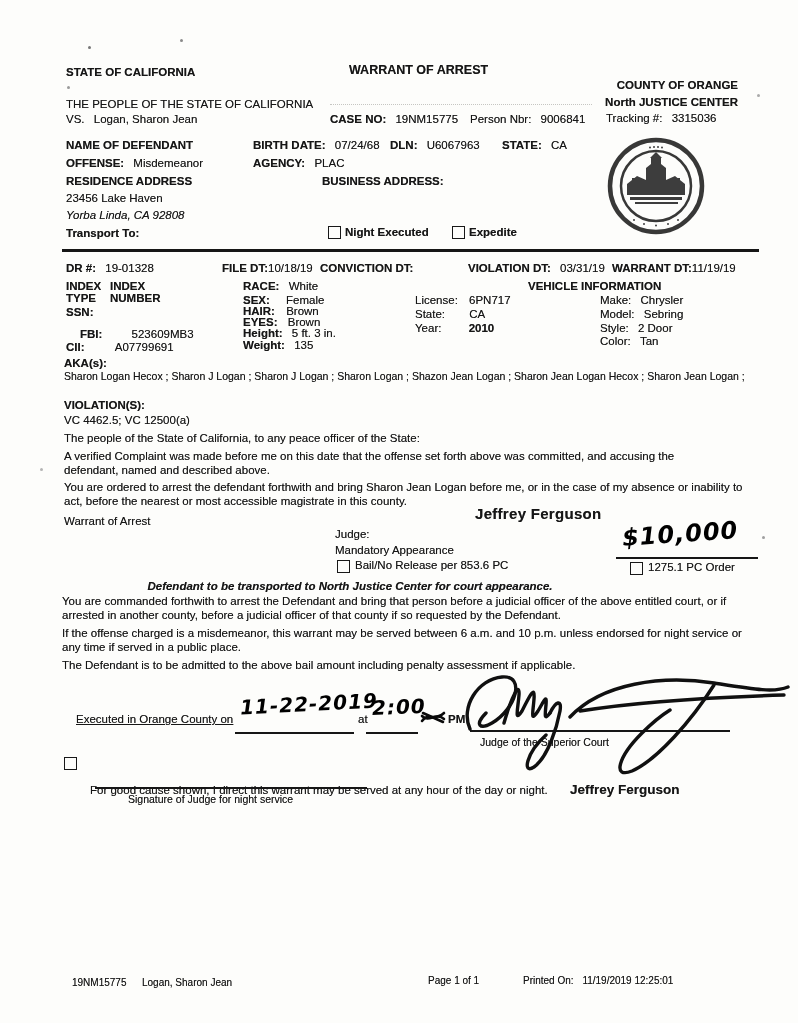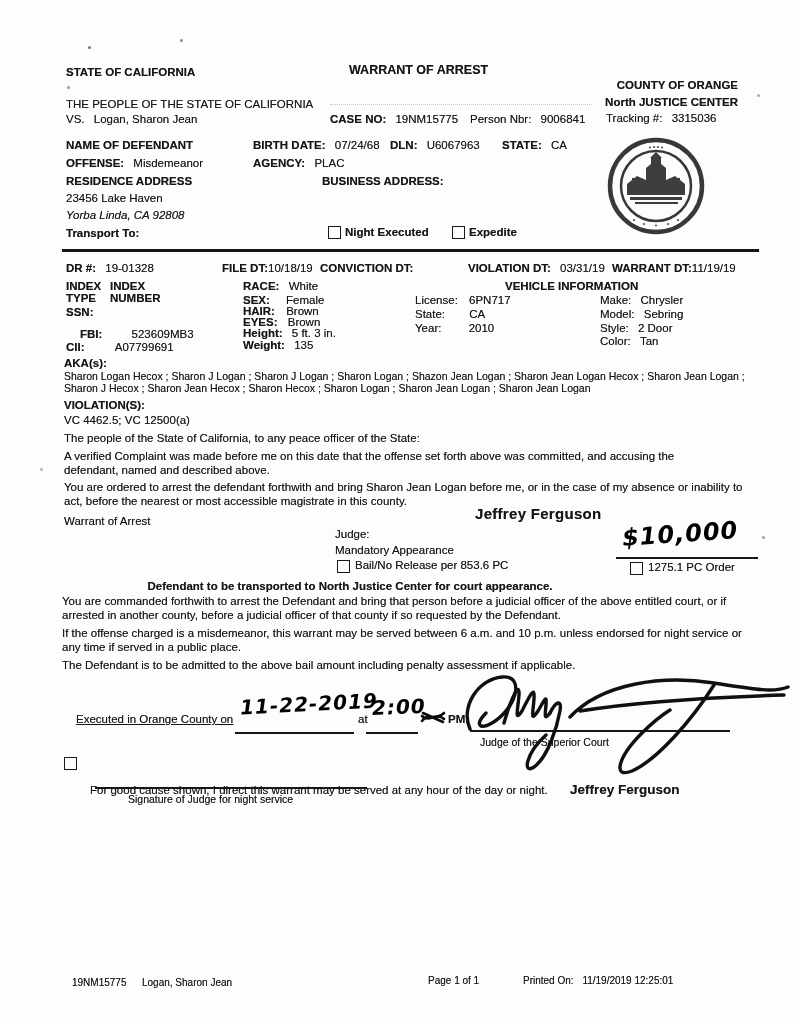--- a/index.html
+++ b/index.html
@@ -174,53 +174,52 @@
   </div>
   <div class="t" style="left:243px;top:327px;">
     <span class="b">Height:</span>
     <span class="val">5 ft.  3 in.</span>
   </div>
   <div class="t" style="left:243px;top:339px;">
     <span class="b">Weight:</span>
     <span class="val">135</span>
   </div>
 
-  <div class="t b" style="left:505px;top:280px;text-align:center;">VEHICLE INFORMATION</div>
+  <div class="t b" style="left:528px;top:280px;text-align:center;">VEHICLE INFORMATION</div>
   <div class="t" style="left:415px;top:294px;">
     <span>License:</span>
     <span style="margin-left:8px;">6PN717</span>
   </div>
   <div class="t" style="left:415px;top:308px;">
     <span>State:</span>
     <span style="margin-left:21px;">CA</span>
   </div>
   <div class="t" style="left:415px;top:322px;">
     <span>Year:</span>
-    <span style="margin-left:24px;">2010</span>
+    <span style="margin-left:24px;font-weight:bold;">2010</span>
   </div>
   <div class="t" style="left:600px;top:294px;">
     <span>Make:</span>
     <span class="val">Chrysler</span>
   </div>
   <div class="t" style="left:600px;top:308px;">
     <span>Model:</span>
     <span class="val">Sebring</span>
   </div>
   <div class="t" style="left:600px;top:322px;">
     <span>Style:</span>
     <span class="val">2 Door</span>
   </div>
   <div class="t" style="left:600px;top:335px;">
     <span>Color:</span>
     <span class="val">Tan</span>
   </div>
 
   <div class="t b" style="left:64px;top:357px;">AKA(s):</div>
   <div class="t sm" style="left:64px;top:370px;">Sharon Logan Hecox ;  Sharon J Logan ;  Sharon J Logan ;  Sharon  Logan ;  Shazon Jean Logan ;  Sharon Jean Logan Hecox ;  Sharon Jean Logan ;</div>
-  <div class="t sm" style="left:64px;top:382px;">Sharon J Hecox ;  Sharon Jean Hecox ;  Sharon  Hecox ;  Sharon  Logan ;  Sharon Jean Logan ;  Sharon Jean Logan</div>
 
   <div class="t b" style="left:64px;top:399px;">VIOLATION(S):</div>
   <div class="t" style="left:64px;top:414px;">VC 4462.5;  VC 12500(a)</div>
 
   <div class="t" style="left:64px;top:432px;">The people of the State of California, to any peace officer of the State:</div>
   <div class="p" style="left:64px;top:450px;width:660px;">A verified  Complaint  was made before me on this date that the offense set forth above was committed, and accusing the defendant, named and described above.</div>
   <div class="p" style="left:64px;top:481px;width:690px;">You are ordered to arrest the defendant forthwith and bring  Sharon Jean Logan   before me, or in the case of my absence or inability to act, before the nearest or most accessible magistrate in this county.</div>
 
   <div class="t" style="left:64px;top:515px;">Warrant of Arrest</div>
   <div class="t b" style="left:475px;top:507px;font-size:15px;letter-spacing:.3px;">Jeffrey Ferguson</div>
@@ -228,21 +227,21 @@
   <div class="t" style="left:335px;top:544px;">Mandatory Appearance</div>
 
   <div class="cb" style="left:337px;top:560px;"></div>
   <div class="t" style="left:355px;top:559px;">Bail/No Release per 853.6 PC</div>
 
   <div class="t hw" style="left:622px;top:528px;font-size:24px;transform:rotate(-4deg);">$10,000</div>
   <div class="hr" style="left:616px;top:557px;width:142px;height:1.5px;"></div>
   <div class="cb" style="left:630px;top:562px;"></div>
   <div class="t" style="left:648px;top:561px;">1275.1 PC Order</div>
 
-  <div class="t b ctr" style="left:0;top:580px;width:700px;">Defendant to be transported to North Justice Center for court appearance.</div>
+  <div class="t b ctr" style="left:0;top:580px;width:700px;font-style:italic;">Defendant to be transported to North Justice Center for court appearance.</div>
   <div class="p" style="left:62px;top:595px;width:705px;">You are commanded forthwith to arrest the Defendant and bring that person before a judicial officer of the above entitled court, or if arrested in another county, before a judicial officer of that county if so requested by the Defendant.</div>
   <div class="p" style="left:62px;top:627px;width:698px;">If the offense charged is a misdemeanor, this warrant may be served between 6 a.m. and 10 p.m. unless endorsed for night service or any time if served in a public place.</div>
   <div class="t" style="left:62px;top:659px;">The Defendant is to be admitted to the above bail amount including penalty assessment if applicable.</div>
 
   <div class="t" style="left:76px;top:713px;text-decoration:underline;">Executed in Orange County on</div>
   <div class="t hw" style="left:240px;top:698px;font-size:20px;transform:rotate(-3deg);">11-22-2019</div>
   <div class="hr" style="left:235px;top:732px;width:119px;height:1.6px;"></div>
   <div class="t" style="left:358px;top:713px;">at</div>
   <div class="t hw" style="left:372px;top:701px;font-size:20px;transform:rotate(-2deg);">2:00</div>
   <div class="hr" style="left:366px;top:732px;width:52px;height:1.6px;"></div>

